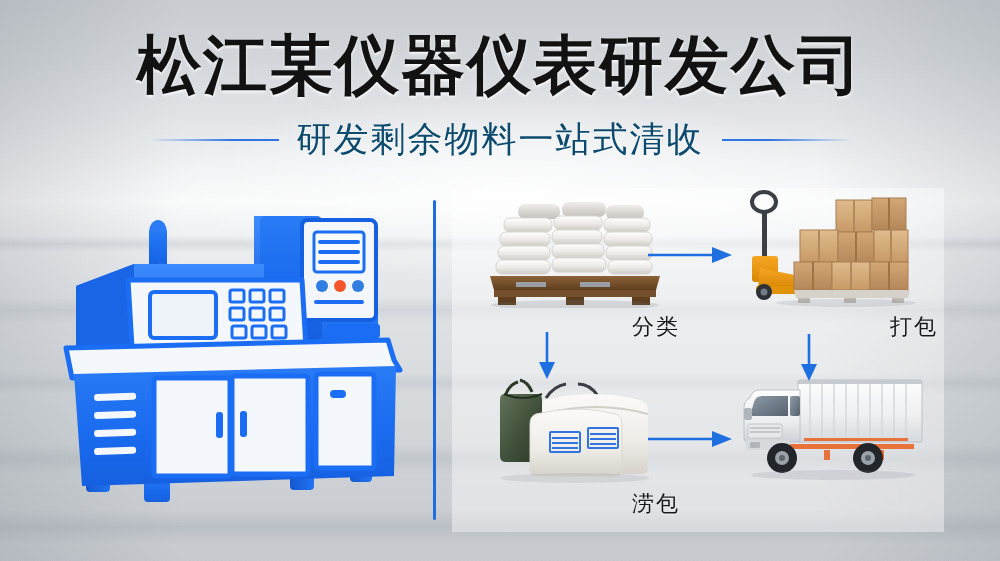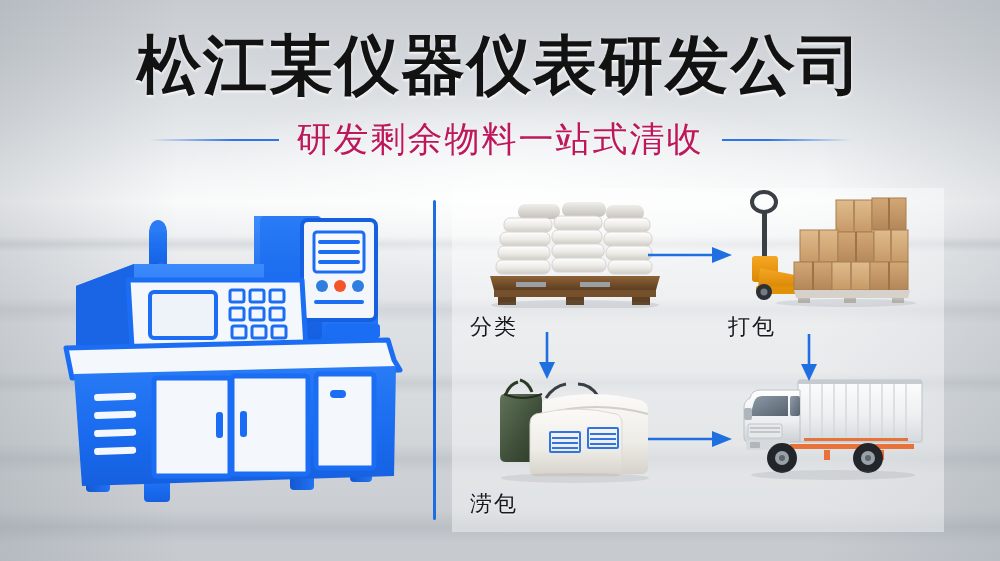--- a/index.html
+++ b/index.html
@@ -41,42 +41,42 @@
   }
   .sub-wrap{
     position:absolute;left:0;top:116px;width:1000px;
     display:flex;align-items:center;justify-content:center;gap:18px;
   }
   .sub-rule{width:130px;height:2px;}
   .sub-rule.left{background:linear-gradient(90deg,rgba(43,110,222,0),#2f74e0 65%,#2f74e0);}
   .sub-rule.right{background:linear-gradient(270deg,rgba(43,110,222,0),#2f74e0 65%,#2f74e0);}
   .subtitle{
     font-family:"Liberation Sans","DejaVu Sans",sans-serif;
-    font-size:35px;font-weight:500;color:#be185d;letter-spacing:2px;white-space:nowrap;
+    font-size:35px;font-weight:500;color:#0c4a6e;letter-spacing:2px;white-space:nowrap;
     text-shadow:0 1px 2px rgba(255,255,255,.8);
   }
 
   
   .panel{
     position:absolute;left:452px;top:188px;width:492px;height:344px;
     background:rgba(255,255,255,.42);
   }
 
   
   .divider{
     position:absolute;left:433px;top:200px;width:3px;height:320px;border-radius:2px;
     background:linear-gradient(180deg,#1f6fe0,#1663d8 50%,#1f6fe0);
   }
 
   
   .machine{position:absolute;left:58px;top:198px;width:370px;height:310px;}
   .machine svg{display:block;}
 
   
-  .cell{position:absolute;text-align:left;}
+  .cell{position:absolute;text-align:right;}
   .cell .art{display:flex;align-items:flex-end;justify-content:center;}
   .cell .cap{
     font-family:"Liberation Sans","DejaVu Sans",sans-serif;
     font-size:22px;font-weight:500;color:#17191c;letter-spacing:2px;margin-top:4px;
     text-shadow:0 1px 1px rgba(255,255,255,.7);
   }
   #cell-sort {left:470px;top:198px;width:210px;}
   #cell-pack {left:728px;top:190px;width:210px;}
   #cell-bag  {left:470px;top:370px;width:210px;}
   #cell-ship {left:728px;top:372px;width:210px;}

